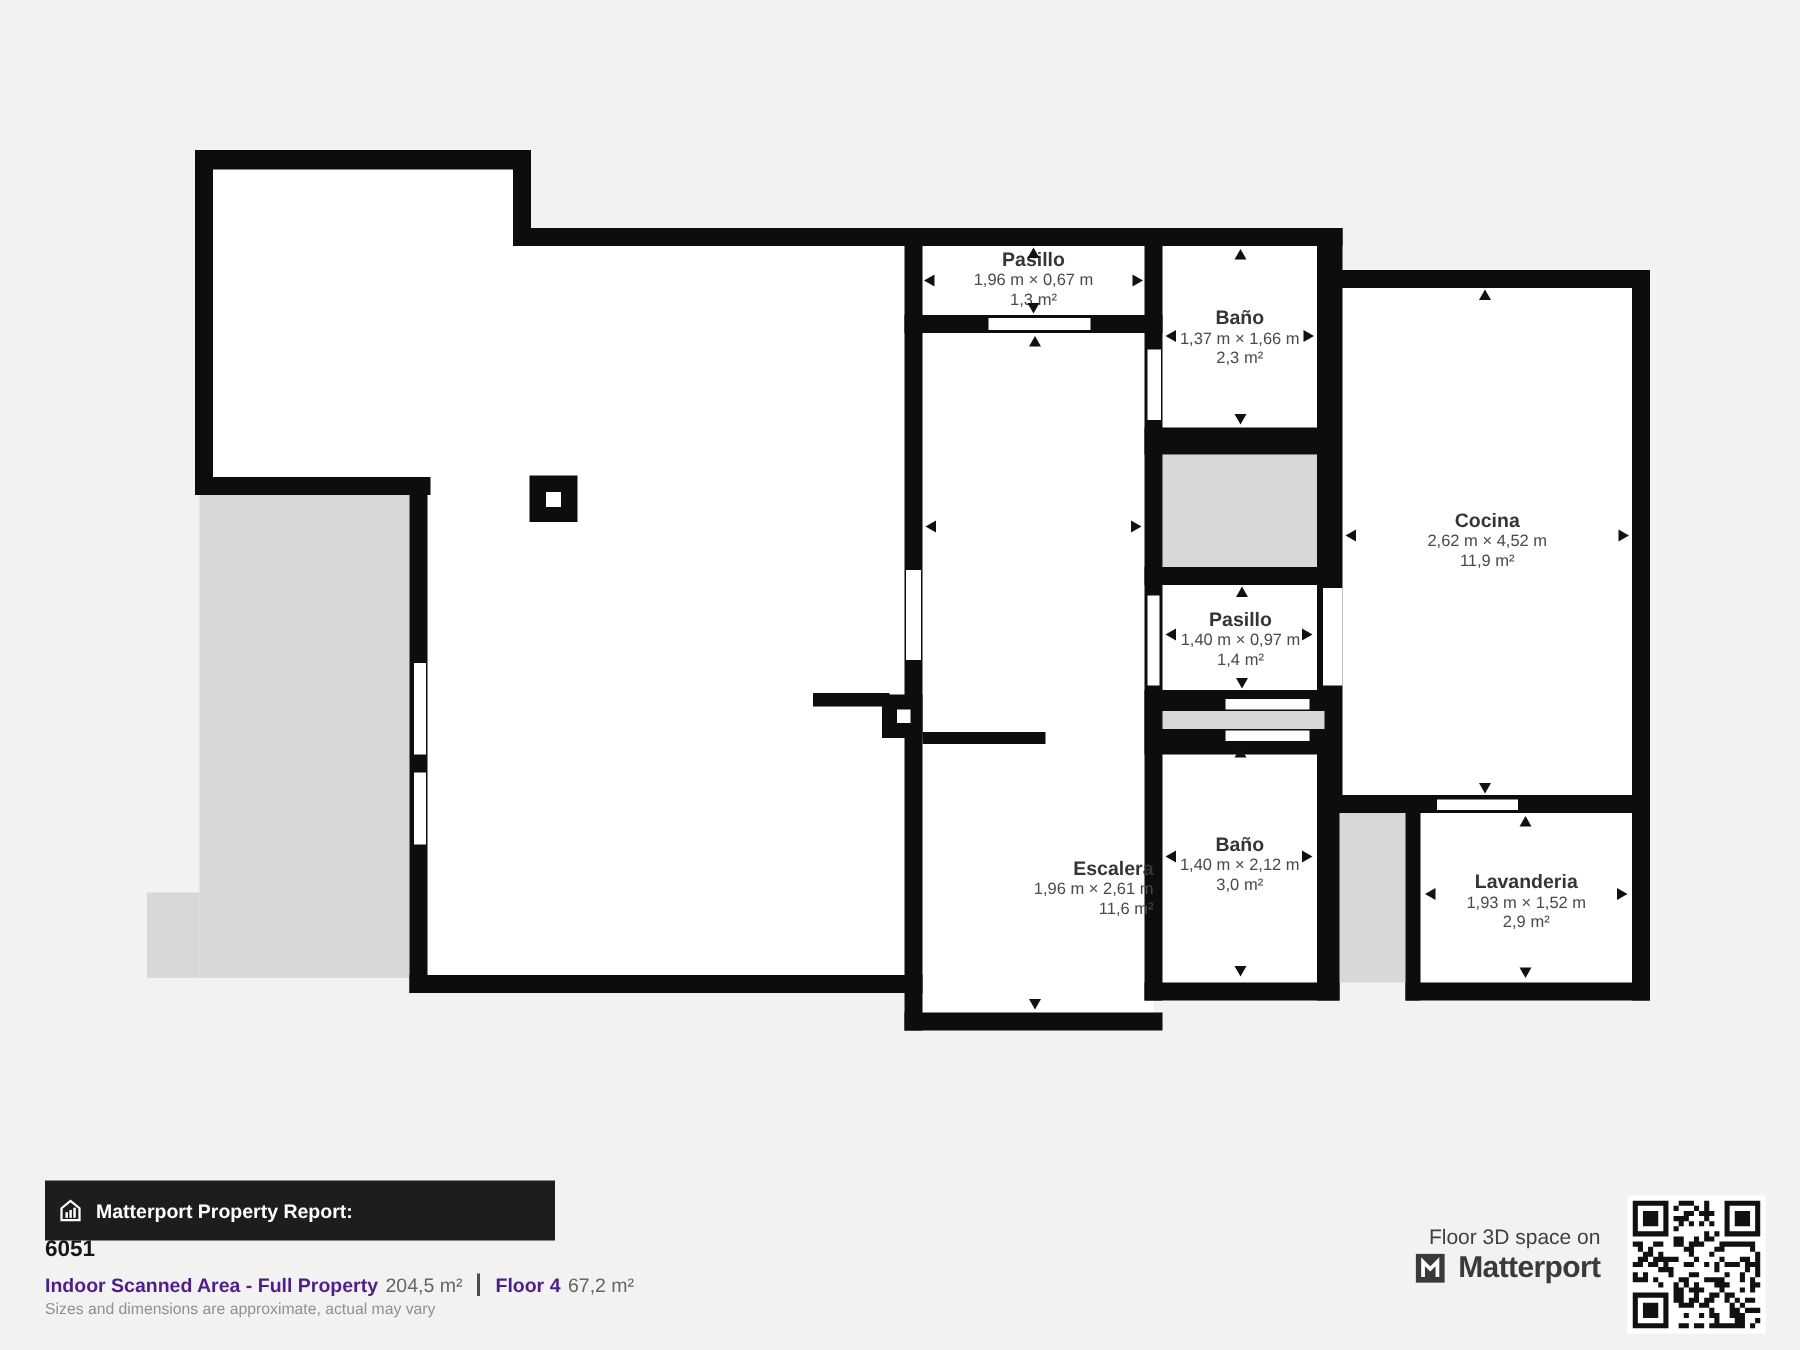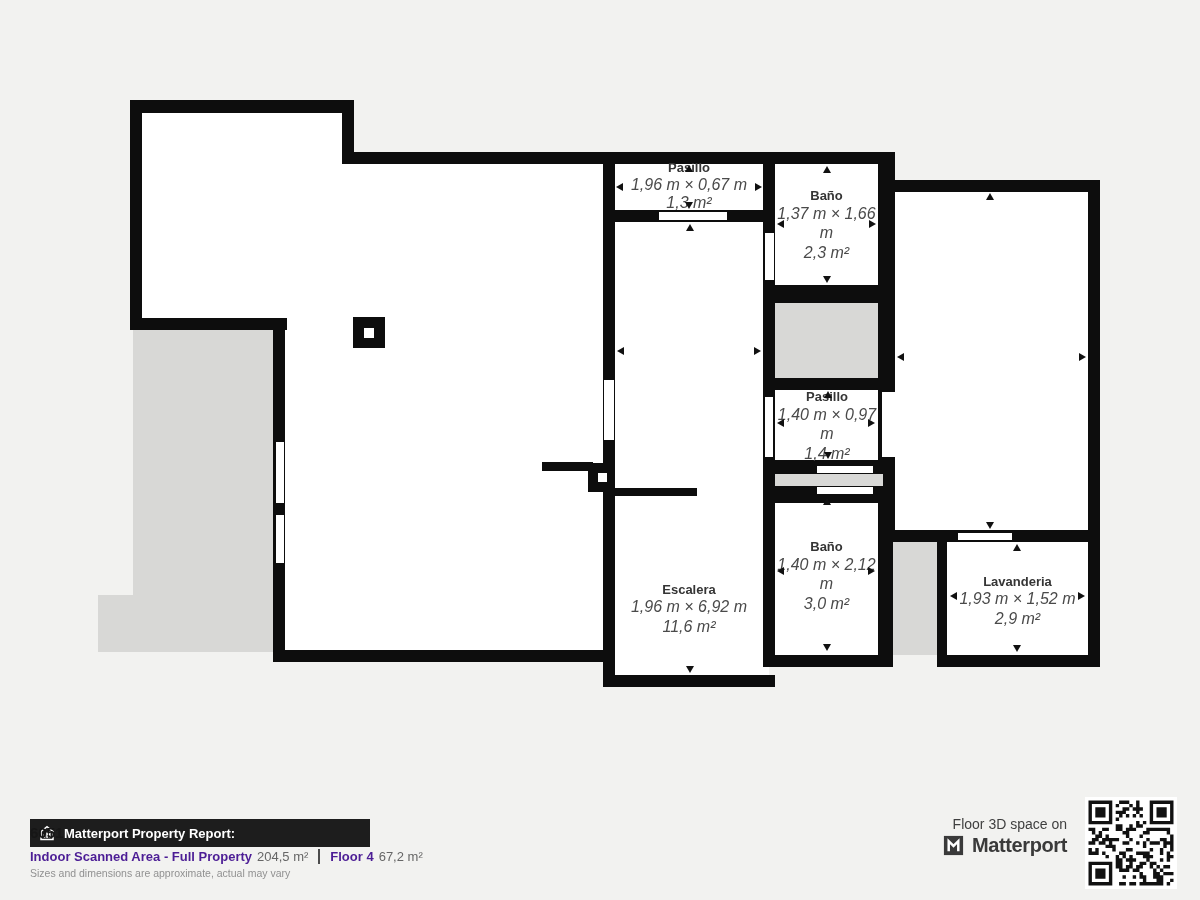--- a/index.html
+++ b/index.html
@@ -6,28 +6,28 @@
   body{width:1200px;height:900px;position:relative;background:#f2f2f0;
        font-family:"Liberation Sans","DejaVu Sans",sans-serif;overflow:hidden;}
   .abs{position:absolute;}
   .rm{position:absolute;background:#ffffff;}
   .w{position:absolute;background:#0d0d0d;}
   .gy{position:absolute;background:#d8d8d6;}
   .dr{position:absolute;background:#ffffff;}
   .lb{position:absolute;display:flex;flex-direction:column;align-items:center;
       justify-content:center;text-align:center;line-height:1.22;color:#3b3b3b;}
   .lb .nm{font-weight:bold;font-size:13px;color:#353535;}
-  .lb .dm,.lb .ar2{font-size:16px;color:#4a4a4a;font-style:italic;}
+  .lb .dm,.lb .ar2{font-size:11px;color:#4a4a4a;}
   .lb span:empty{display:none;}
   .ar{position:absolute;width:0;height:0;}
   .ar.l{border-top:4px solid transparent;border-bottom:4px solid transparent;border-right:7px solid #111;}
   .ar.r{border-top:4px solid transparent;border-bottom:4px solid transparent;border-left:7px solid #111;}
   .ar.u{border-left:4px solid transparent;border-right:4px solid transparent;border-bottom:7px solid #111;}
   .ar.d{border-left:4px solid transparent;border-right:4px solid transparent;border-top:7px solid #111;}
-  .bar{position:absolute;left:30px;top:819px;width:340px;height:28px;background:#1d1d1d;
+  .bar{position:absolute;left:30px;top:787px;width:340px;height:40px;background:#1d1d1d;
        display:flex;align-items:center;padding-left:8px;box-sizing:border-box;}
   .bar .t{color:#fff;font-weight:bold;font-size:13px;margin-left:8px;}
   .pid{position:absolute;left:30px;top:824px;font-size:15px;font-weight:bold;color:#161616;}
   .info{position:absolute;left:30px;top:849px;font-size:13px;color:#666;display:flex;align-items:center;}
   .info b{color:#4c1d95;margin-right:5px;}
   .info .vdiv{width:2px;height:15px;background:#4c4c4c;margin:0 10px;}
   .disc{position:absolute;left:30px;top:867px;font-size:10.5px;color:#919191;}
   .visit{position:absolute;left:860px;top:816px;width:207px;text-align:right;font-size:14px;color:#3f3f3f;}
   .brandrow{position:absolute;left:860px;top:834px;width:207px;display:flex;justify-content:flex-end;align-items:center;gap:6px;}
   .brandrow .wm{font-size:20px;font-weight:bold;color:#3a3a3a;letter-spacing:-0.4px;}
@@ -99,38 +99,43 @@
   <div class="lb" style="left:603px;top:163px;width:172px;height:47px;line-height:1.15;">
     <span class="nm">Pasillo</span>
     <span class="dm">1,96 m × 0,67 m</span>
     <span class="ar2">1,3 m²</span>
   </div>
   <div class="lb" style="left:775px;top:185px;width:103px;height:80px;">
     <span class="nm">Baño</span>
     <span class="dm">1,37 m × 1,66 m</span>
     <span class="ar2">2,3 m²</span>
   </div>
+  <div class="lb" style="left:895px;top:330px;width:193px;height:60px;">
+    <span class="nm">Cocina</span>
+    <span class="dm">2,62 m × 4,52 m</span>
+    <span class="ar2">11,9 m²</span>
+  </div>
   <div class="lb" style="left:771px;top:398px;width:112px;height:56px;">
     <span class="nm">Pasillo</span>
     <span class="dm">1,40 m × 0,97 m</span>
     <span class="ar2">1,4 m²</span>
   </div>
   <div class="lb" style="left:775px;top:548px;width:103px;height:56px;">
     <span class="nm">Baño</span>
     <span class="dm">1,40 m × 2,12 m</span>
     <span class="ar2">3,0 m²</span>
   </div>
   <div class="lb" style="left:947px;top:573px;width:141px;height:56px;">
     <span class="nm">Lavanderia</span>
     <span class="dm">1,93 m × 1,52 m</span>
     <span class="ar2">2,9 m²</span>
   </div>
-  <div class="lb" style="left:609px;top:580px;width:160px;height:58px;">
+  <div class="lb" style="left:609px;top:563px;width:160px;height:58px;align-items:flex-end;">
     <span class="nm">Escalera</span>
-    <span class="dm">1,96 m × 6,92 m</span>
+    <span class="dm">1,96 m × 2,61 m</span>
     <span class="ar2">11,6 m²</span>
   </div>
 
   <div class="ar l" style="left:616px;top:183px;"></div>
   <div class="ar r" style="left:755px;top:183px;"></div>
   <div class="ar u" style="left:685px;top:165px;"></div>
   <div class="ar d" style="left:685px;top:202px;"></div>
 
   <div class="ar l" style="left:777px;top:220px;"></div>
   <div class="ar r" style="left:869px;top:220px;"></div>

